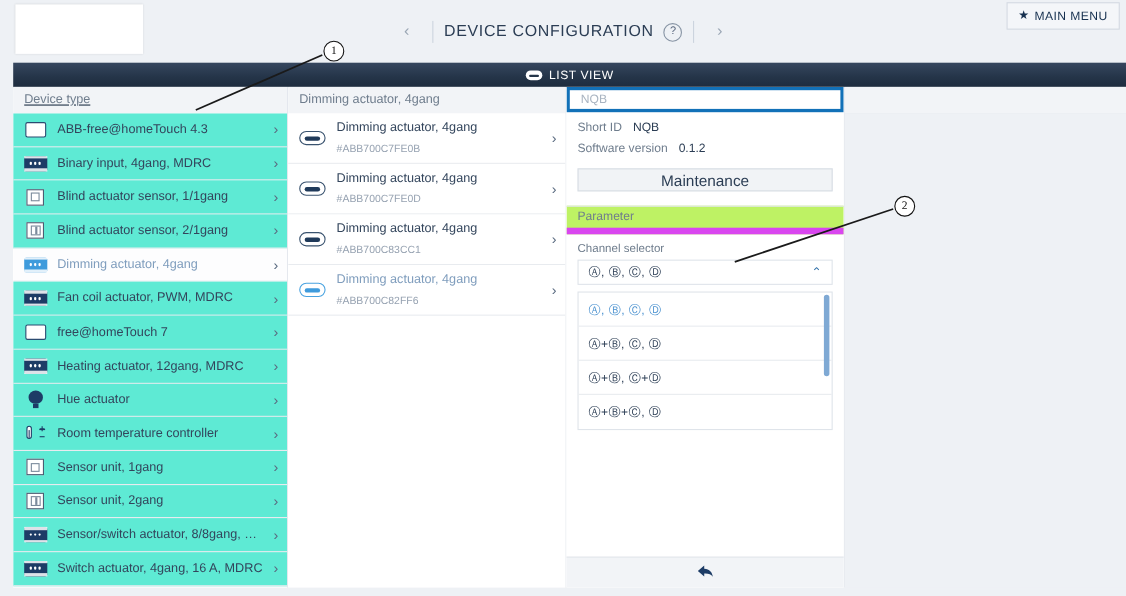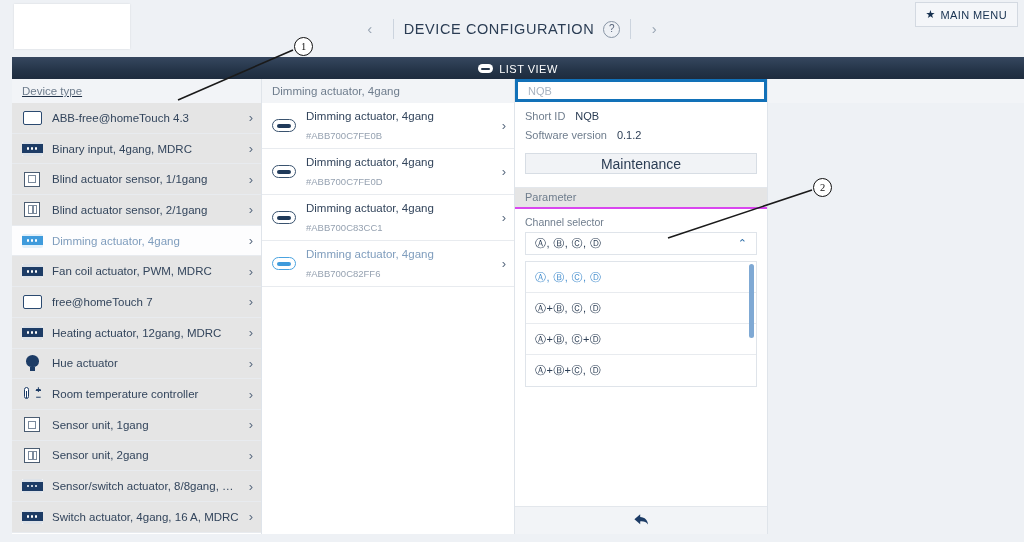--- a/index.html
+++ b/index.html
@@ -33,21 +33,21 @@
   .col{position:relative;height:100%;background:#fff;border-right:1px solid #dfe4ea;box-sizing:border-box;}
   #col-types{width:250px;text-decoration:underline;}
   #col-devices{width:253px;}
   #col-detail{width:253px;border-right:1px solid #dfe4ea;}
   #col-empty{flex:1;border-right:none;background:#eef1f5;}
   .col-head{height:24px;line-height:24px;padding-left:10px;font-size:11.5px;color:#6f7d8d;background:#f2f4f7;border-bottom:1px solid #e3e7ec;}
   .col-body{position:absolute;left:0;right:0;top:24px;bottom:0;overflow:hidden;background:#fff;}
   #col-empty .col-head{background:#f2f4f7;border-bottom:1px solid #e3e7ec;}
   #col-empty .col-body{background:#eef1f5;}
   
-  .row{height:30.7px;display:flex;align-items:center;border-bottom:1px solid #e8ebef;padding:0 8px 0 9px;cursor:pointer;box-sizing:border-box;background:#e5e5e5;}
+  .row{height:30.7px;display:flex;align-items:center;border-bottom:1px solid #e8ebef;padding:0 8px 0 9px;cursor:pointer;box-sizing:border-box;background:#5eead4;}
   .row .ico{width:22px;height:17px;flex:0 0 22px;margin-right:9px;display:flex;align-items:center;justify-content:center;}
   .row .txt{flex:1;font-size:11.5px;color:#33455c;white-space:nowrap;overflow:hidden;text-overflow:ellipsis;}
   .row .chev{color:#5a6b80;font-size:13px;padding-left:6px;}
   .row.sel .txt{color:#7f9dbd;}
   .row.sel{background:#fdfdfe;}
   
   .ic-screen{width:19px;height:14px;border:1.6px solid #2b4a70;border-radius:2px;background:#fff;box-sizing:border-box;}
   .ic-mdrc{width:21px;height:14px;border-radius:2px;background:#1d3c66;box-sizing:border-box;position:relative;display:flex;align-items:center;justify-content:center;gap:1.6px;padding:0 2px;}
   .ic-mdrc.light{background:#3f9bdc;}
   .ic-mdrc i{width:2.6px;height:2.6px;background:#fff;border-radius:1px;display:block;}
@@ -80,21 +80,21 @@
   .drow .chev{color:#5a6b80;font-size:13px;padding-left:6px;}
   
   #col-detail .col-body{background:#fff;}
   #name-field{margin:0;height:23px;border:3px solid #1271b8;background:#fff;display:flex;align-items:center;padding:0 8px;box-sizing:border-box;}
   #name-field input{border:0;outline:0;width:100%;font-size:11px;color:#33455c;font-family:inherit;background:transparent;}
   #name-field input::placeholder{color:#a9b4c1;}
   .kv{padding:8px 10px 0 10px;font-size:11px;color:#4a5a6e;display:flex;gap:10px;}
   .kv .k{color:#6f7d8d;}
   .kv .v{color:#2b3d54;}
   #maintenance-btn{margin:12px 10px 0 10px;height:19px;background:#f1f3f6;border:1px solid #d7dde4;display:flex;align-items:center;justify-content:center;font-size:14px;color:#2b3d54;cursor:pointer;}
-  #param-head{margin-top:13px;height:19px;line-height:19px;padding-left:10px;font-size:11px;color:#6f7d8d;background:#e5e5e5;border-top:1px solid #e3e7ec;border-bottom:2px solid #d946ef;}
+  #param-head{margin-top:13px;height:19px;line-height:19px;padding-left:10px;font-size:11px;color:#6f7d8d;background:#bef264;border-top:1px solid #e3e7ec;border-bottom:6px solid #d946ef;}
   #param-label{padding:7px 10px 4px 10px;font-size:10.5px;color:#6f7d8d;}
   #channel-select{margin:0 10px;height:23px;border:1px solid #dfe4ea;background:#fff;display:flex;align-items:center;justify-content:space-between;padding:0 9px;cursor:pointer;box-sizing:border-box;}
   .opt-text{font-size:11px;color:#2b3d54;letter-spacing:.4px;}
   .caret{color:#2f6fa8;font-size:11px;}
   #dropdown{margin:6px 10px 0 10px;border:1px solid #dfe4ea;background:#fff;position:relative;box-sizing:border-box;}
   .dd-opt{height:31px;display:flex;align-items:center;padding:0 9px;border-bottom:1px solid #e8ebef;cursor:pointer;box-sizing:border-box;}
   .dd-opt:last-child{border-bottom:0;}
   .dd-opt.active .opt-text{color:#4a91cf;}
   #dd-scroll{position:absolute;right:2px;top:2px;width:5px;height:74px;border-radius:3px;background:#7fa9d4;}
   #detail-footer{position:absolute;left:0;right:0;bottom:0;height:27px;background:#f2f4f7;border-top:1px solid #e3e7ec;display:flex;align-items:center;justify-content:center;cursor:pointer;}

